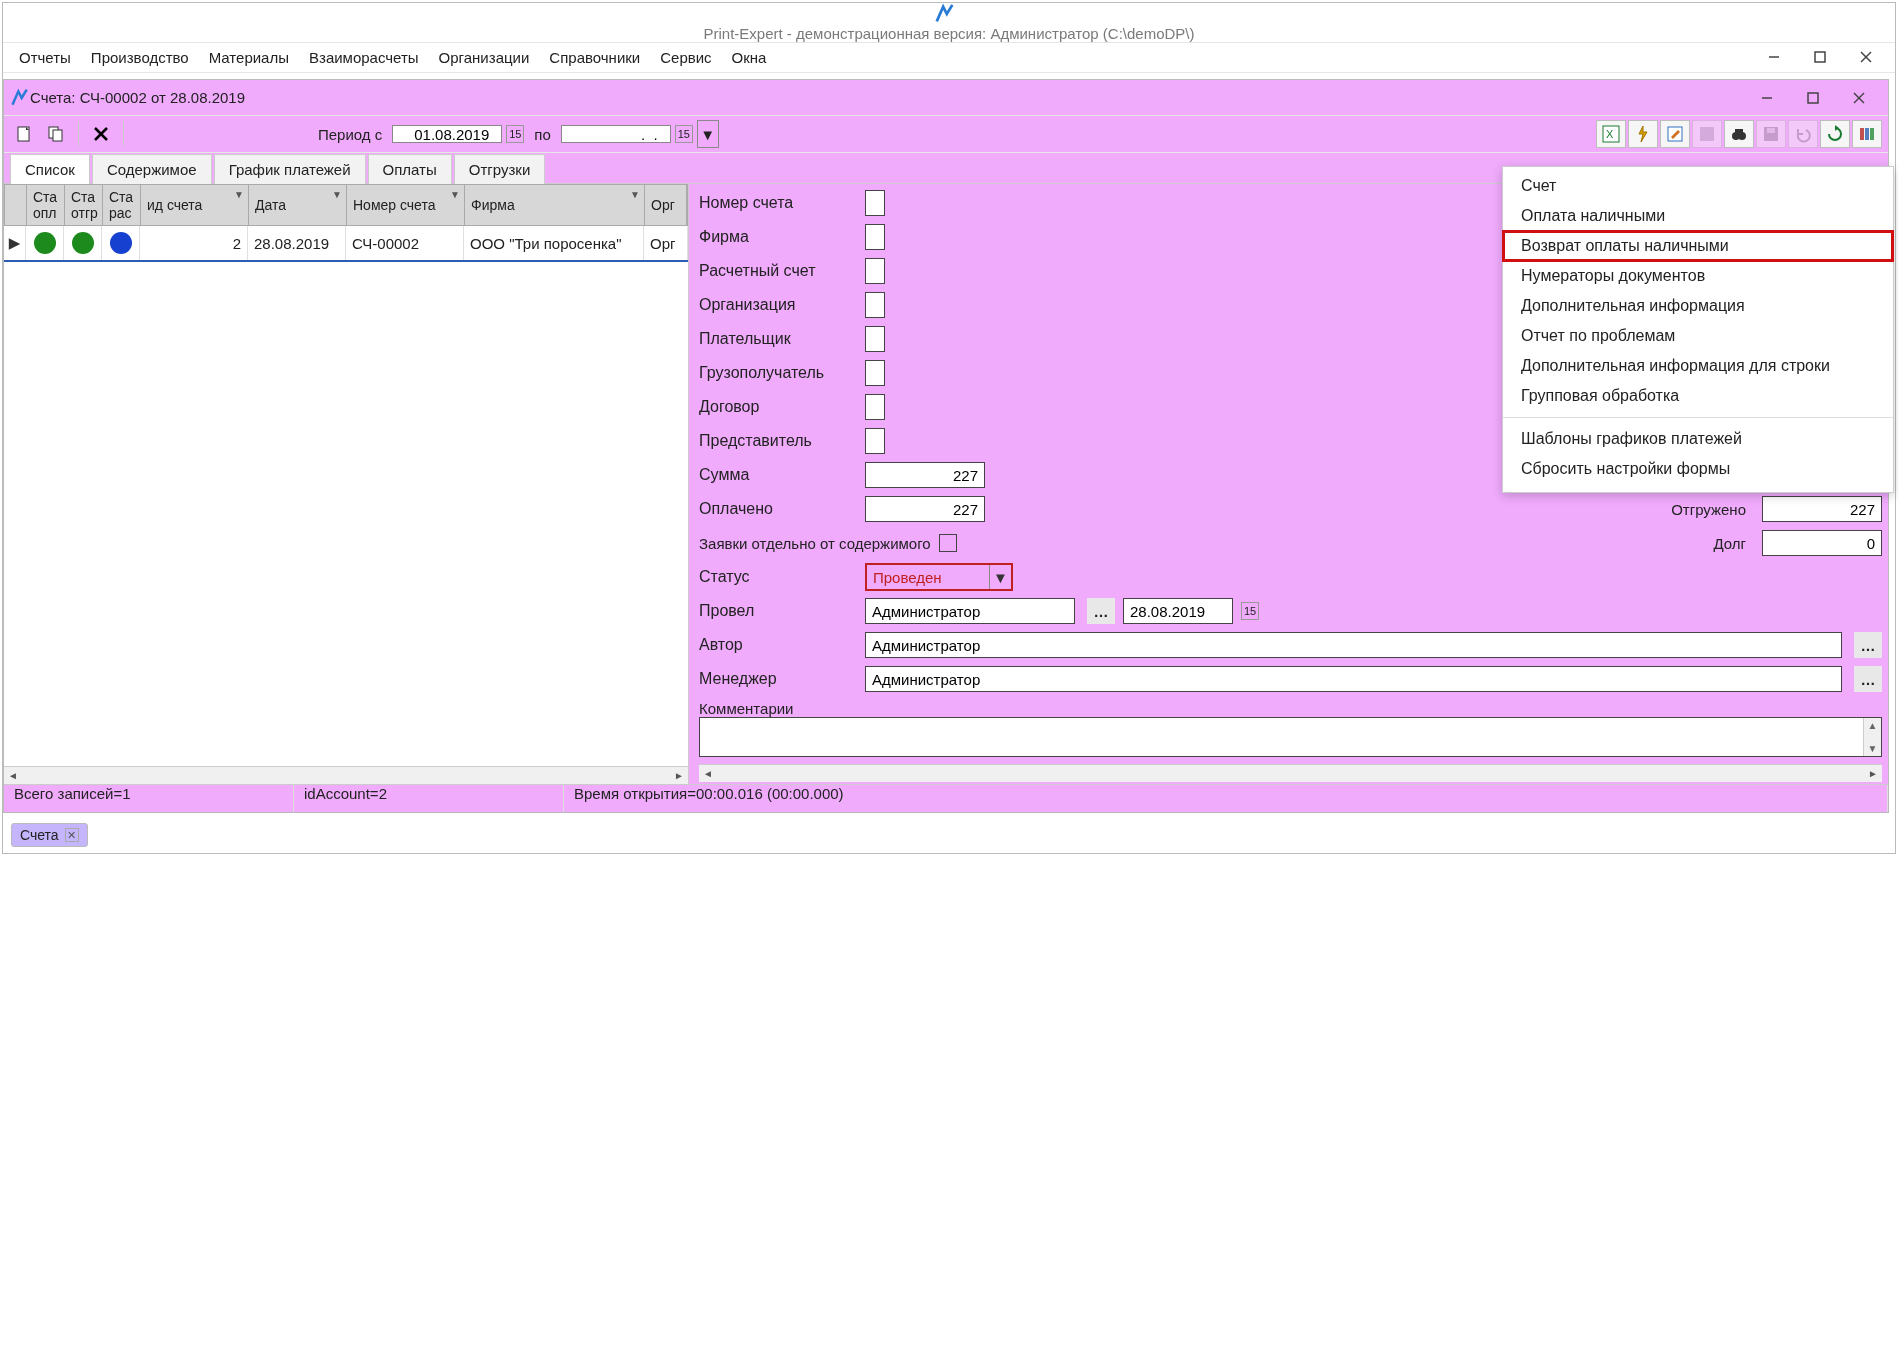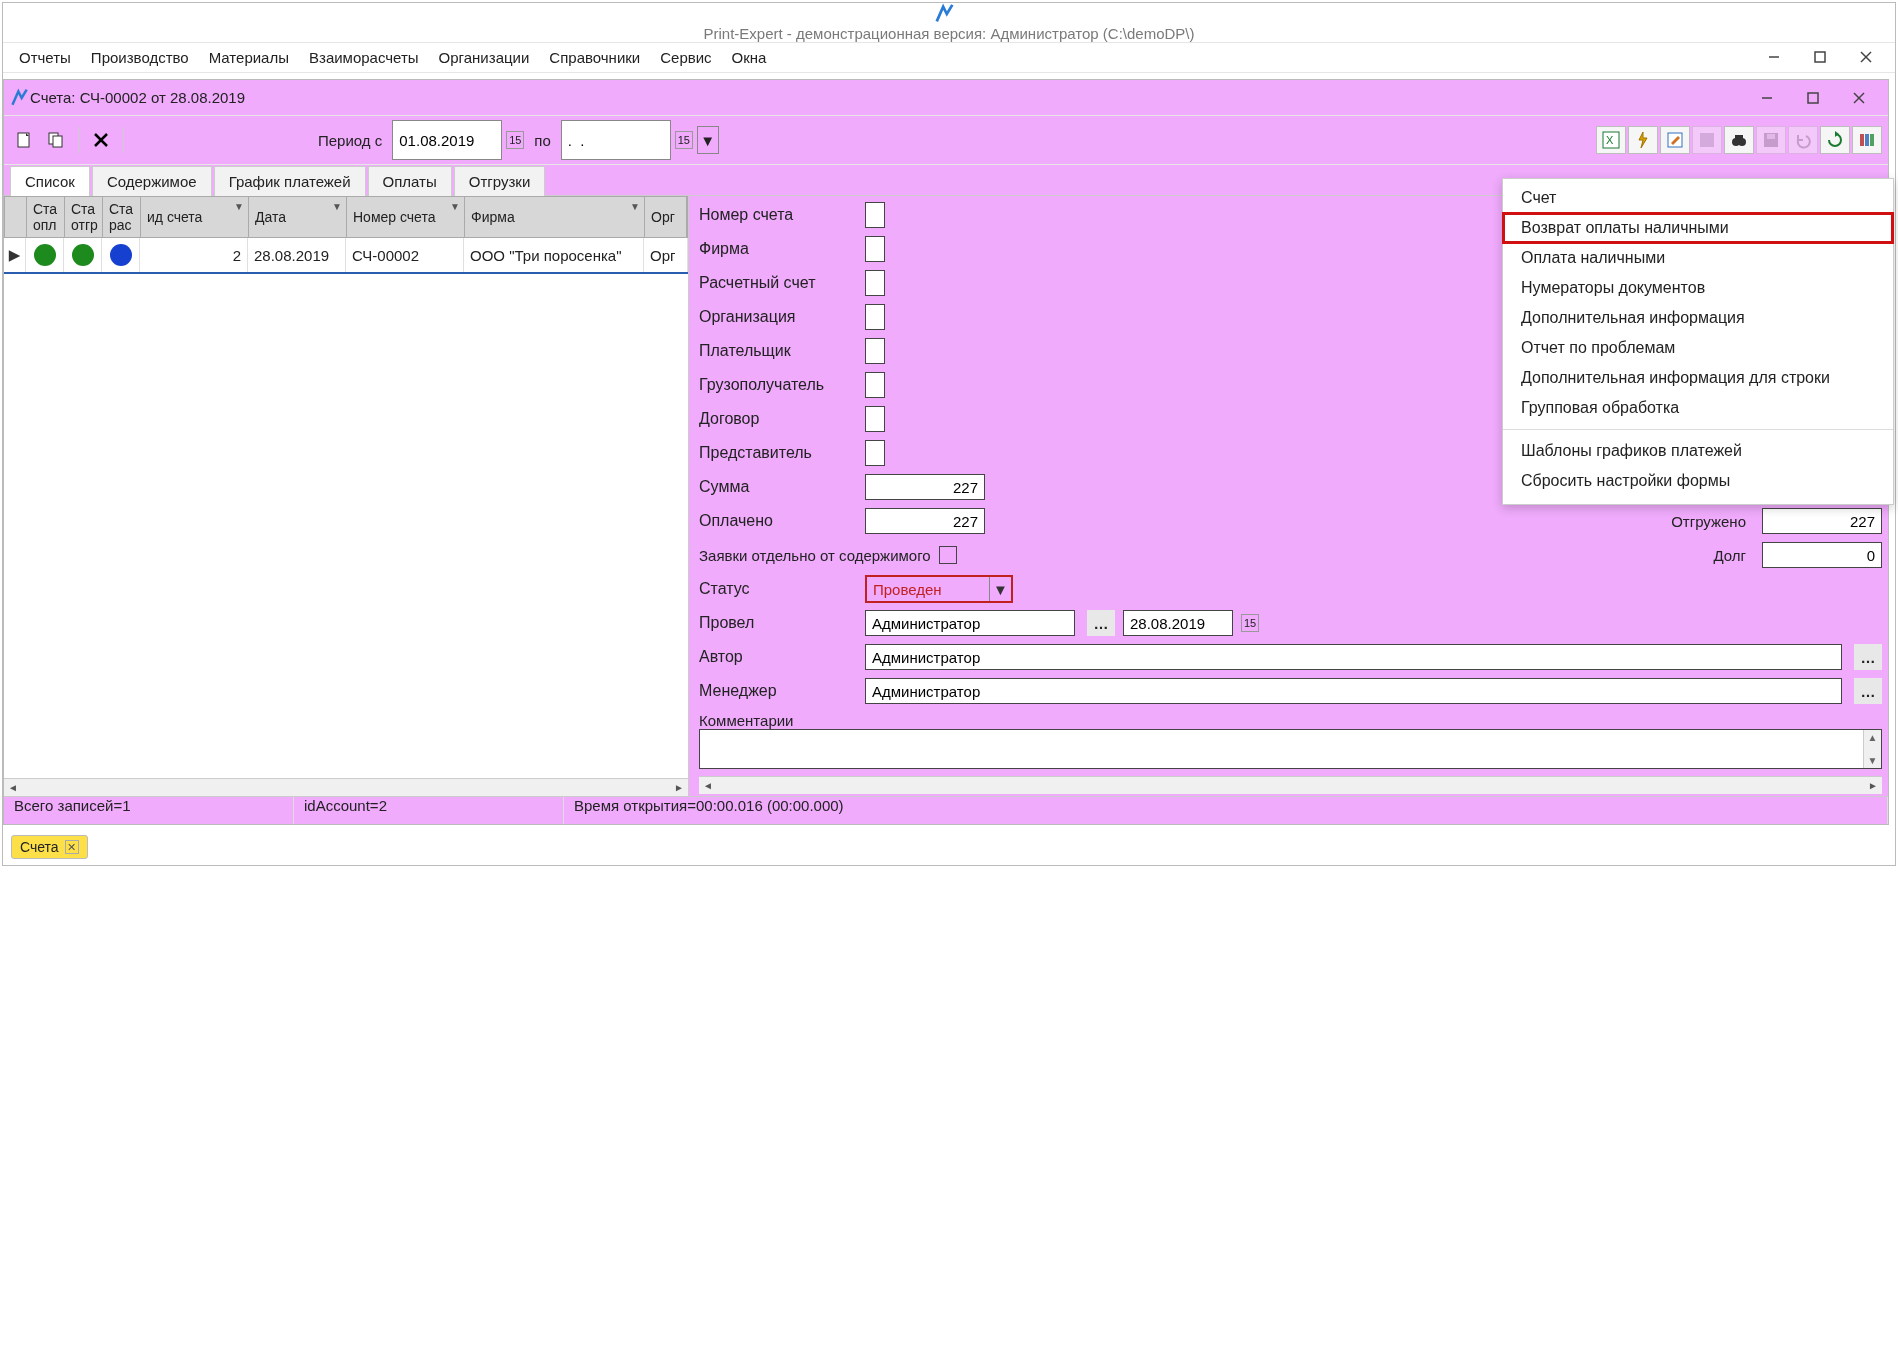--- a/index.html
+++ b/index.html
@@ -12,21 +12,21 @@
   .winctl .btn { width: 46px; height: 30px; display:flex; align-items:center; justify-content:center; color:#555; }
   .menubar { display:flex; gap: 20px; padding: 6px 16px; border-bottom:1px solid #e6e6e6; }
   .menubar .menu-item { cursor: default; }
   .child-window { margin: 6px 6px 0 0; border: 1px solid #bbb; background:#f0abfc; position: relative; }
   .child-titlebar { display:flex; align-items:center; height: 36px; padding: 0 6px; border-bottom:1px solid #e6e6e6;}
   .child-titlebar .title-text { color:#222; font-size:15px; flex:1; }
   .toolbar { display:flex; align-items:center; padding: 4px 6px; gap:4px; border-bottom:1px solid #e6e6e6; }
   .toolbar .tb-btn { width:28px; height:28px; display:flex; align-items:center; justify-content:center; border:1px solid transparent; }
   .toolbar .sep { width:1px; height:26px; background:#ccc; margin:0 4px; }
   .toolbar .label { padding: 0 6px; }
-  .toolbar input[type=text] { height:40px; border:1px solid #888; padding:0 6px; font-size:15px; }
+  .toolbar input[type=text] { height:18px; border:1px solid #888; padding:0 12px; font-size:15px;text-align:right; }
   .mini-icon { width:18px; height:18px; border:1px solid #999; display:inline-flex; align-items:center; justify-content:center; font-size:11px; }
   .tabs { display:flex; padding: 0 6px; border-bottom:1px solid #ccc; }
   .tab { padding: 6px 14px; border:1px solid #ccc; border-bottom:none; background:#f2f2f2; margin-right:2px; cursor:default; position:relative; top:1px;}
   .tab.active { background:#fff; font-weight:normal; }
   .content-split { display:flex; height: 600px; }
   .left-pane { width: 685px; display:flex; flex-direction:column; border-right:1px solid #ccc; }
   .grid-head { display:flex; background:#d7d7d7; border:1px solid #aaa; }
   .gh-cell { border-right:1px solid #aaa; padding:4px 6px; display:flex; align-items:center; font-size:14px; position:relative; }
   .gh-cell .sort-arrow { position:absolute; right:4px; top:4px; font-size:10px; color:#555;}
   .grid-body { flex:1; background:#fff; overflow:hidden; }
@@ -47,21 +47,21 @@
   .form-row .num-input { width:120px; text-align:right; }
   .ellipsis-btn { width:28px; height:26px; border:1px solid transparent; background:#e8e8e8; display:flex; align-items:center; justify-content:center; margin-left:4px; font-weight:bold;}
   .selectish { width:148px; border:2px solid #c02020; height:28px; display:flex; align-items:center; padding:0 6px; color:#c02020; position:relative; font-weight:500;}
   .selectish .dd { position:absolute; right:0; top:0; bottom:0; width:22px; border-left:1px solid #888; display:flex; align-items:center; justify-content:center; color:#333;}
   .checkbox { width:18px; height:18px; border:1px solid #444; }
   .comments { border:1px solid #444; height:40px; background:#fff; position:relative;}
   .comments-scroll { position:absolute; right:0; top:0; bottom:0; width:18px; background:#f0f0f0; border-left:1px solid #ccc; display:flex; flex-direction:column; align-items:center; justify-content:space-between; font-size:10px; color:#666; padding:2px 0;}
   .statusbar { display:flex; border-top:1px solid #ccc; height:28px; font-size:15px;}
   .statusbar .cell { padding:0 10px; border-right:1px solid #ddd; }
   .window-tabs { padding:10px 8px 6px 8px; display:flex; gap:4px; }
-  .wtab { border:1px solid #bbb; background:#fde047; padding:3px 8px; border-radius:3px; display:flex; align-items:center; gap:6px; font-size:14px;}
+  .wtab { border:1px solid #bbb; background:#c4b5fd; padding:3px 8px; border-radius:3px; display:flex; align-items:center; gap:6px; font-size:14px;}
   .wtab .close{ font-size:11px; color:#555; border:1px solid #aaa; width:14px; height:14px; display:flex; align-items:center; justify-content:center;}
   
   .context-menu { position:absolute; top: -18px; right: -6px; width: 392px; background:#fff; border:1px solid #ccc; box-shadow:0 3px 10px rgba(0,0,0,0.2); z-index:50; padding:4px 0 8px 0;}
   .context-menu .cm-item { padding:6px 18px; font-size:16px; cursor:default;}
   .context-menu .cm-sep { height:1px; background:#ddd; margin:6px 0; }
   .context-menu .highlighted { outline:3px solid #d01010; outline-offset:-2px;}
   .right-tb { display:flex; margin-left:auto; gap:2px; }
   .right-tb .tb-btn { width:30px; height:28px; border:1px solid #bdbdbd; display:flex; align-items:center; justify-content:center; background:#f6f6f6;}
   svg { display:block; }
 </style>
@@ -278,22 +278,22 @@
             <div class="gb-cell" style="flex:1">Орг</div>
           </div>
         </div>
         <div class="scroll-x"></div>
       </div>
 
       <div class="right-pane">
 
         <div class="context-menu">
           <div class="cm-item">Счет</div>
+          <div class="cm-item">Оплата наличными</div>
           <div class="cm-item highlighted">Возврат оплаты наличными</div>
-          <div class="cm-item">Оплата наличными</div>
           <div class="cm-item">Нумераторы документов</div>
           <div class="cm-item">Дополнительная информация</div>
           <div class="cm-item">Отчет по проблемам</div>
           <div class="cm-item">Дополнительная информация для строки</div>
           <div class="cm-item">Групповая обработка</div>
           <div class="cm-sep"></div>
           <div class="cm-item">Шаблоны графиков платежей</div>
           <div class="cm-item">Сбросить настройки формы</div>
         </div>
 

